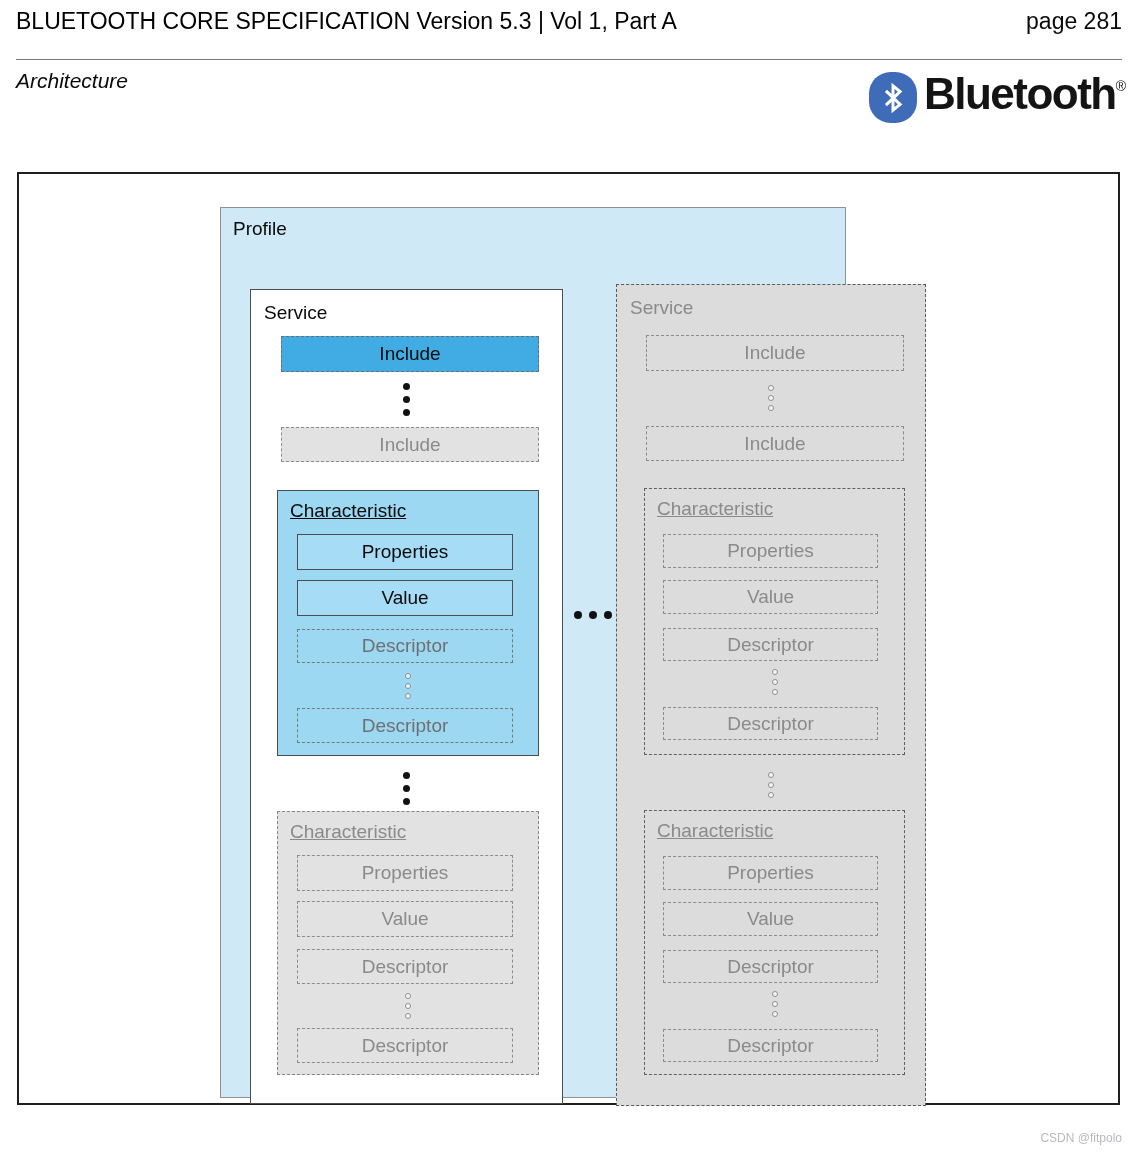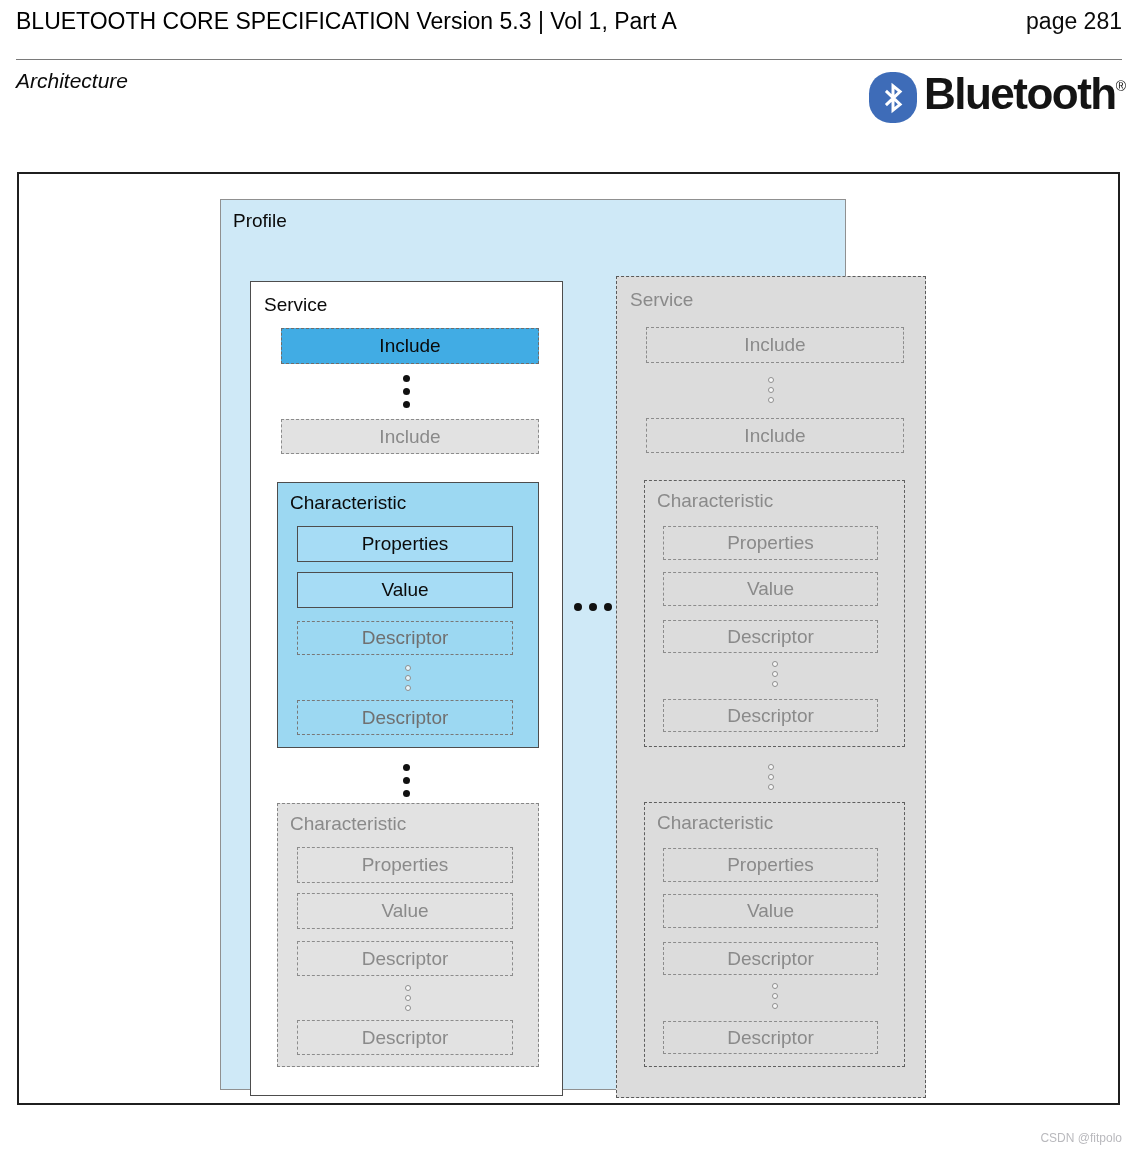--- a/index.html
+++ b/index.html
@@ -16,41 +16,41 @@
   .bt-logo{position:absolute;top:72px;right:12px;display:flex;gap:7px;}
   .bt-mark{width:48px;height:51px;background:#3e6cb8;border-radius:45% / 42%;
            display:flex;align-items:center;justify-content:center;}
   .bt-mark svg{display:block;}
   .bt-word{font-size:44px;font-weight:bold;letter-spacing:-1.5px;color:#141414;line-height:1;}
   .bt-reg{font-size:14px;color:#141414;vertical-align:18px;font-weight:normal;letter-spacing:0;}
 
   
   .frame{position:absolute;left:17px;top:172px;width:1103px;height:933px;
          border:2px solid #1f1f1f;background:#ffffff;box-sizing:border-box;}
-  .profile{position:absolute;left:201px;top:25px;width:626px;height:891px;
+  .profile{position:absolute;left:201px;top:33px;width:626px;height:891px;
            background:#cfe9f7;border:1px solid #909090;box-sizing:border-box;}
   .profile-label{position:absolute;left:12px;top:10px;font-size:19px;color:#0a0a0a;}
 
   .service{position:absolute;box-sizing:border-box;margin-top:28px;}
   .service-left{left:29px;top:53px;width:313px;height:815px;background:#ffffff;border:1px solid #4d4d4d;}
   .service-right{left:395px;top:48px;width:310px;height:822px;background:#dcdcdc;border:1px dashed #5a5a5a;}
   .service-label{position:absolute;left:13px;top:12px;font-size:19px;color:#0a0a0a;}
   .service-right .service-label{color:#8a8a8a;}
 
   .cell{position:absolute;display:flex;align-items:center;justify-content:center;
         font-size:19px;box-sizing:border-box;}
   .inc-active{background:#41ace4;border:1px dashed #6d6d6d;color:#0a0a0a;}
   .inc-faded{background:#e2e2e2;border:1px dashed #8c8c8c;color:#8a8a8a;}
   .inc-ghost{background:transparent;border:1px dashed #8c8c8c;color:#8a8a8a;}
 
   .charbox{position:absolute;box-sizing:border-box;}
   .char-active{background:#9cd8f2;border:1px solid #4d4d4d;}
   .char-faded{background:#e2e2e2;border:1px dashed #868686;}
   .char-ghost{background:transparent;border:1px dashed #5f5f5f;}
-  .char-label{position:absolute;left:12px;top:9px;font-size:19px;color:#0a0a0a;}
+  .char-label{position:absolute;left:12px;top:9px;font-size:19px;color:#0a0a0a;text-decoration:underline;}
   .char-faded .char-label,.char-ghost .char-label{color:#8a8a8a;}
 
   .inner{position:absolute;display:flex;align-items:center;justify-content:center;
          font-size:19px;box-sizing:border-box;}
   .inner-solid{background:#a6dcf5;border:1px solid #4d4d4d;color:#0a0a0a;}
   .inner-dash-blue{background:transparent;border:1px dashed #787878;color:#707070;}
   .inner-dash-gray{background:transparent;border:1px dashed #8c8c8c;color:#8a8a8a;}
 
   
   .vdots{position:absolute;left:0;right:0;display:flex;flex-direction:column;align-items:center;gap:6px;}

